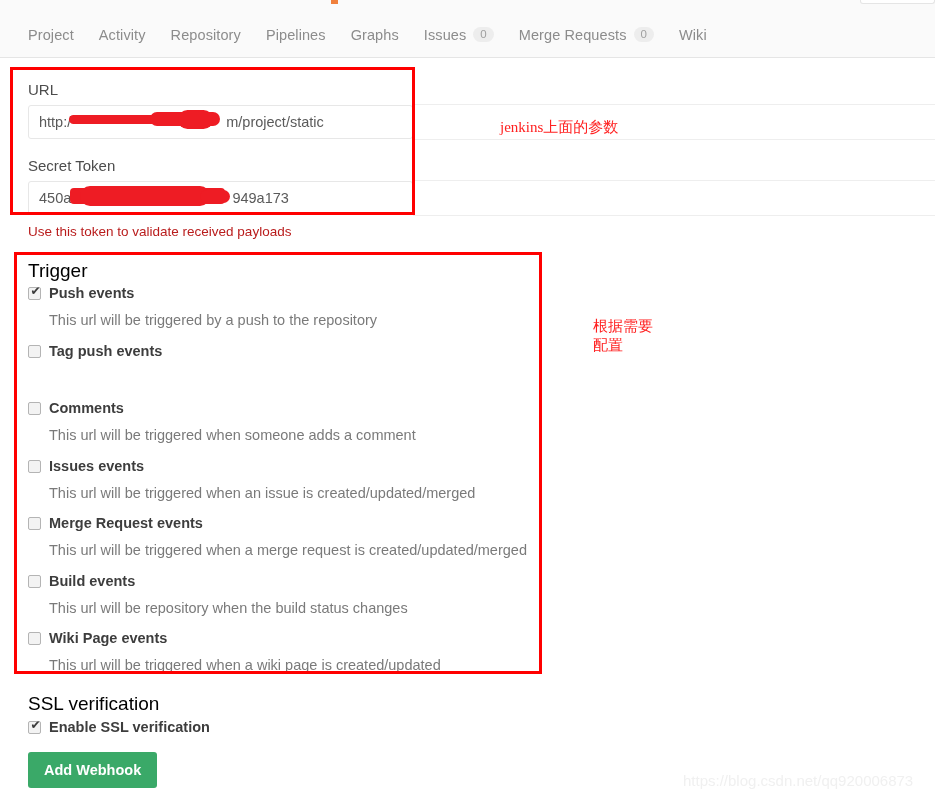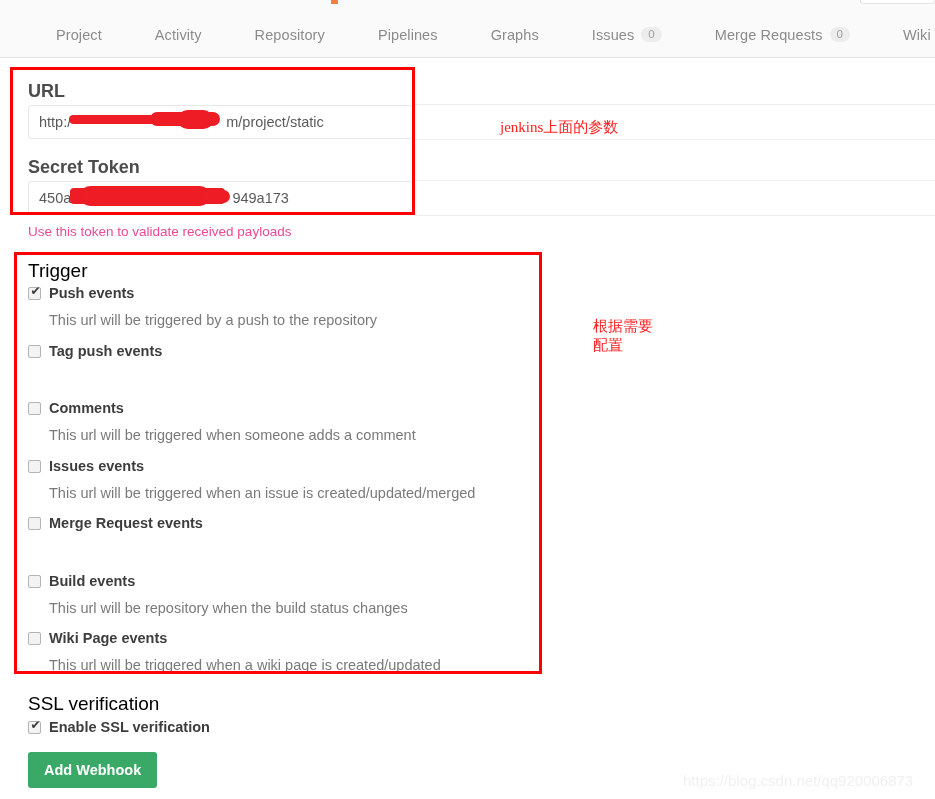--- a/index.html
+++ b/index.html
@@ -47,39 +47,38 @@
     padding-left: 28px;
   }
   .nav-item {
     display: flex;
     align-items: flex-start;
     font-size: 14.5px;
     color: #8c8c8c;
     margin-right: 25px;
     white-space: nowrap;
     cursor: pointer;
-    margin-left: 28px;
   }
   .nav-item .nav-label { letter-spacing: 0.1px; }
   .nav-badge {
     display: inline-block;
     margin-left: 7px;
     background: #ededed;
     color: #a0a0a0;
     font-size: 11.5px;
     border-radius: 9px;
     padding: 2px 7px;
     line-height: 1;
   }
 
   .field-label {
     position: absolute;
-    font-size: 18px;
+    font-size: 15px;
     color: #4c4c4c;
-    font-weight: 700;
+    font-weight: 400;
   }
   .field-input {
     position: absolute;
     background: #fff;
     border: 1px solid #e7e7e7;
     border-radius: 3px;
     height: 34px;
     font-size: 14.5px;
     color: #5a5a5a;
     padding: 0 10px;
@@ -100,21 +99,21 @@
   .redact {
     position: absolute;
     background: #ee1c24;
     border-radius: 9px;
     pointer-events: none;
   }
 
   .help-text {
     position: absolute;
     font-size: 13.5px;
-    color: #ec4899;
+    color: #b91c1c;
   }
 
   
   .section-label {
     position: absolute;
     font-size: 19px;
     color: #000000;
   }
   .check-row {
     position: absolute;
@@ -281,20 +280,21 @@
   <div class="check-row" style="left:28px; top:458px;">
     <span class="cb"></span>
     <span class="check-label">Issues events</span>
   </div>
   <div class="check-desc" style="left:49px; top:485px;">This url will be triggered when an issue is created/updated/merged</div>
 
   <div class="check-row" style="left:28px; top:515px;">
     <span class="cb"></span>
     <span class="check-label">Merge Request events</span>
   </div>
+  <div class="check-desc" style="left:49px; top:542px;">This url will be triggered when a merge request is created/updated/merged</div>
 
   <div class="check-row" style="left:28px; top:573px;">
     <span class="cb"></span>
     <span class="check-label">Build events</span>
   </div>
   <div class="check-desc" style="left:49px; top:600px;">This url will be repository when the build status changes</div>
 
   <div class="check-row" style="left:28px; top:630px;">
     <span class="cb"></span>
     <span class="check-label">Wiki Page events</span>

